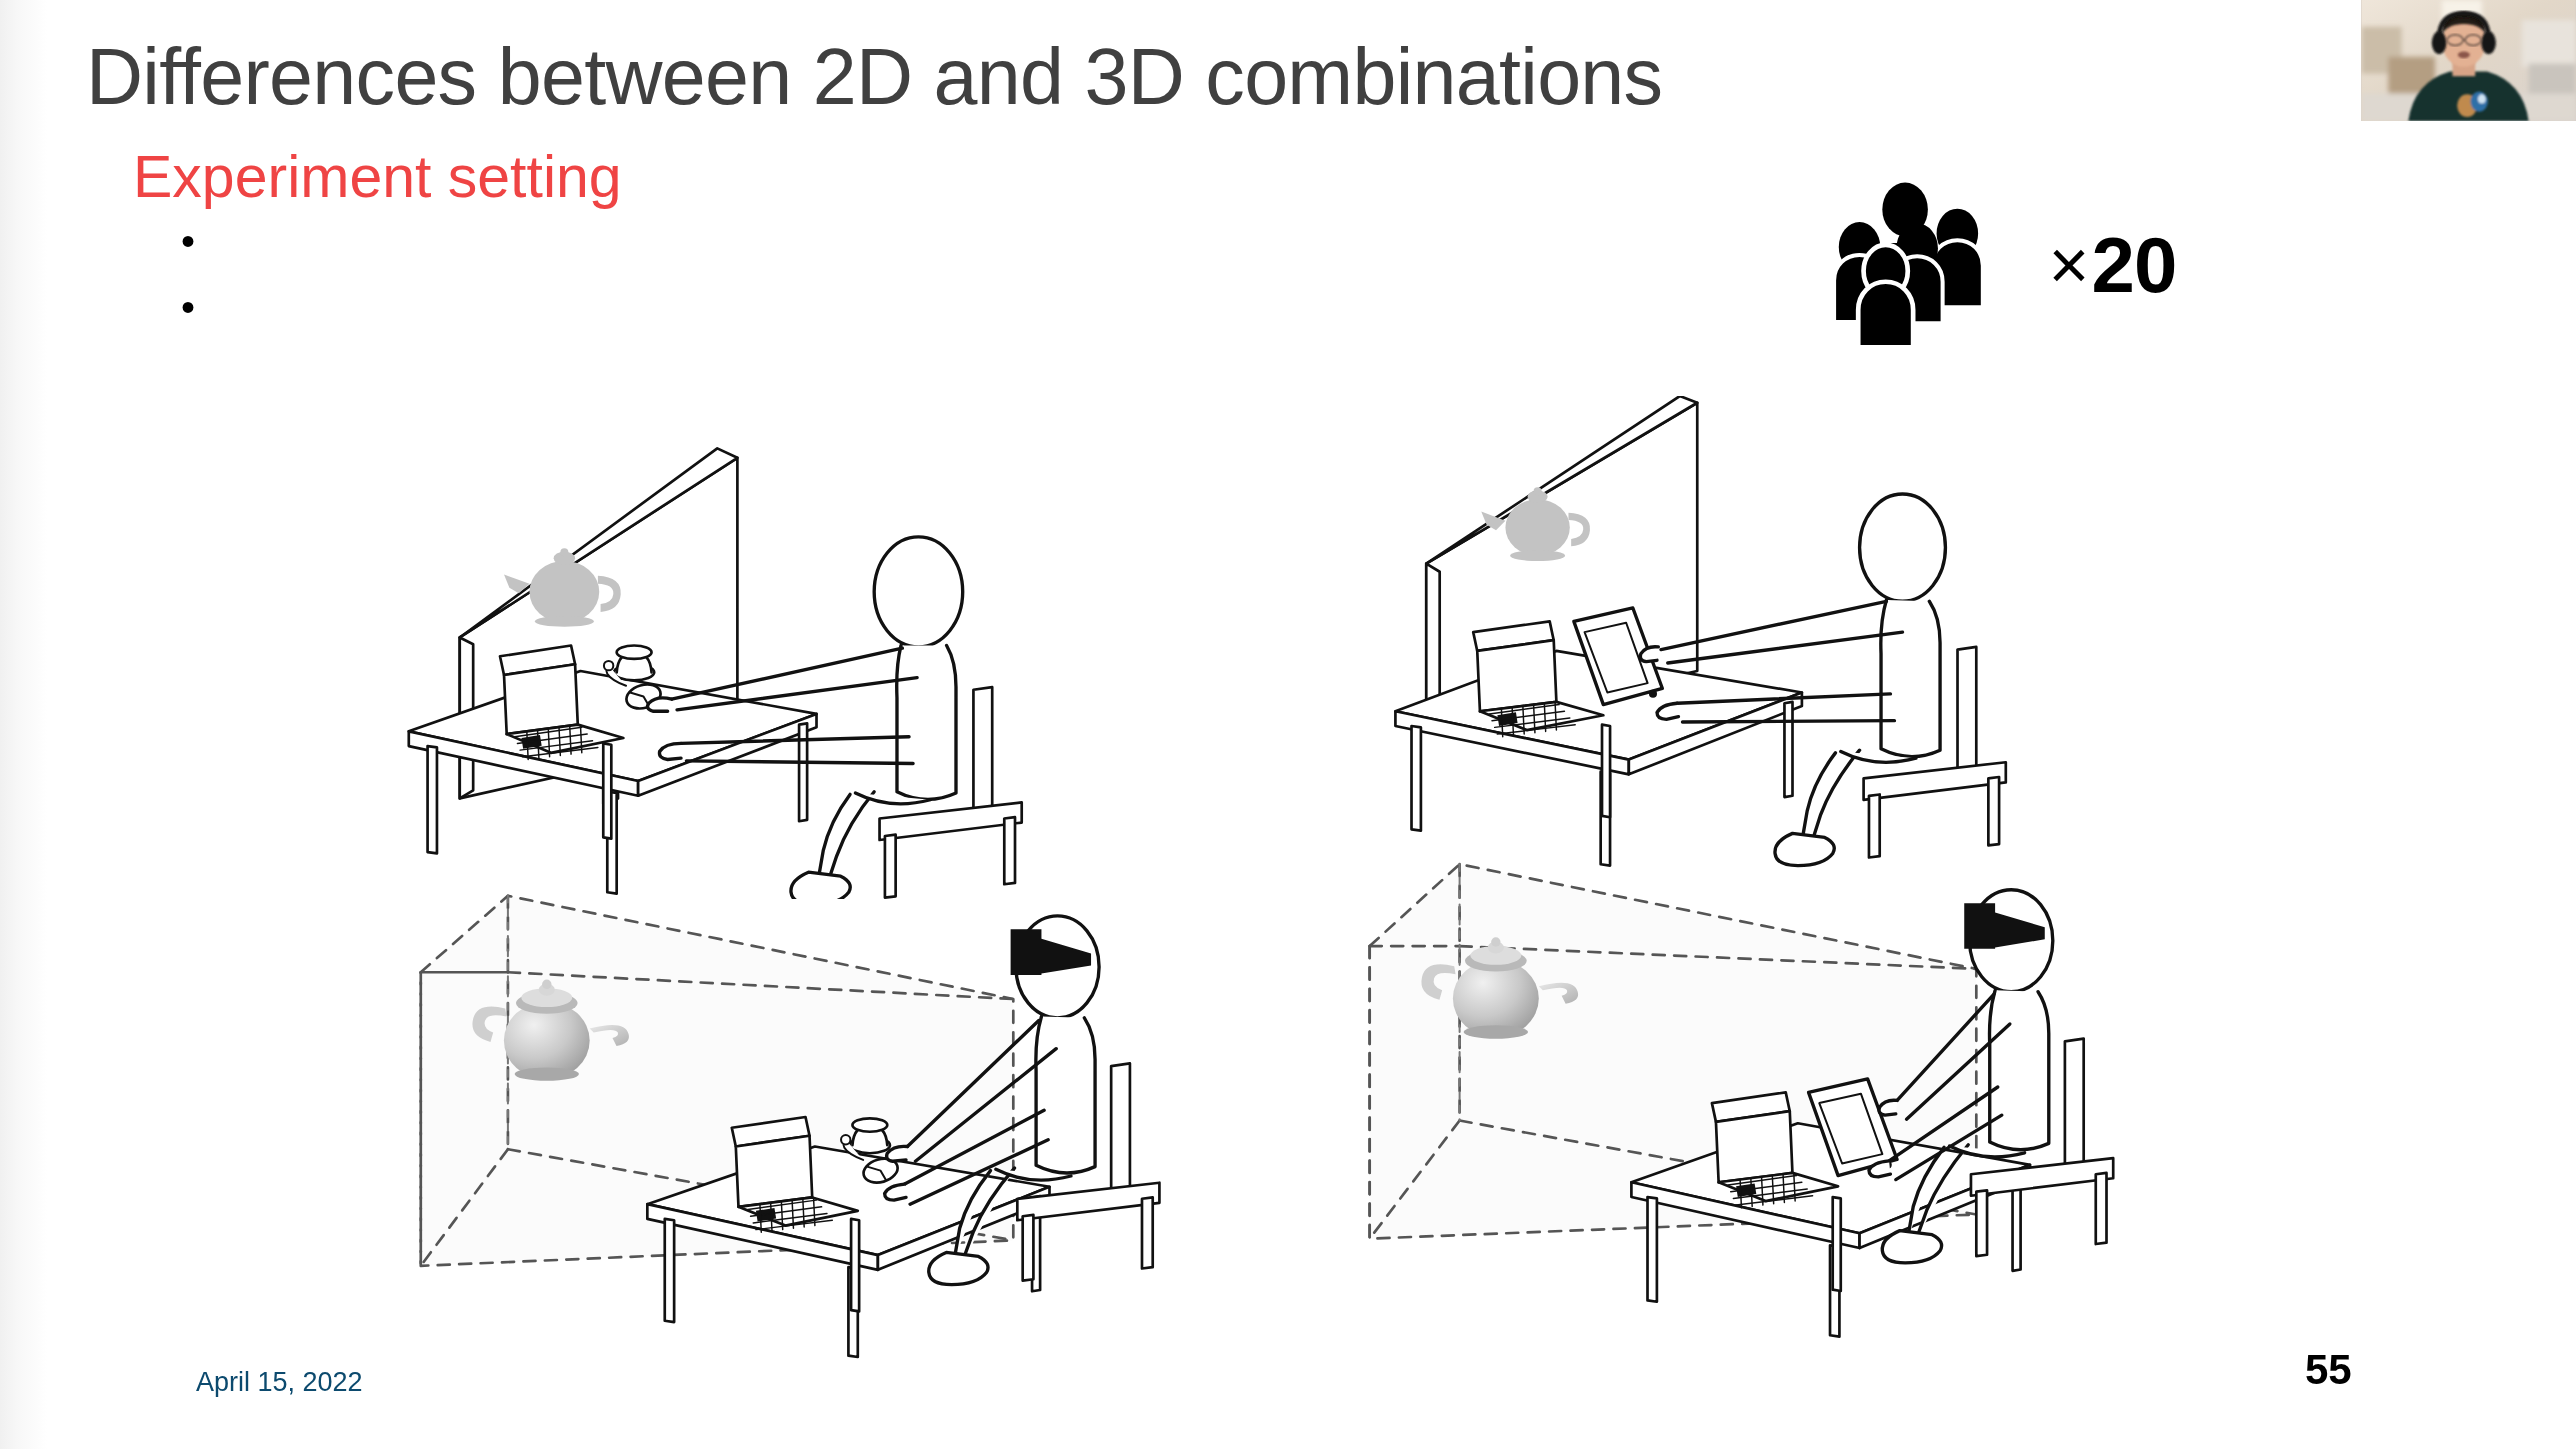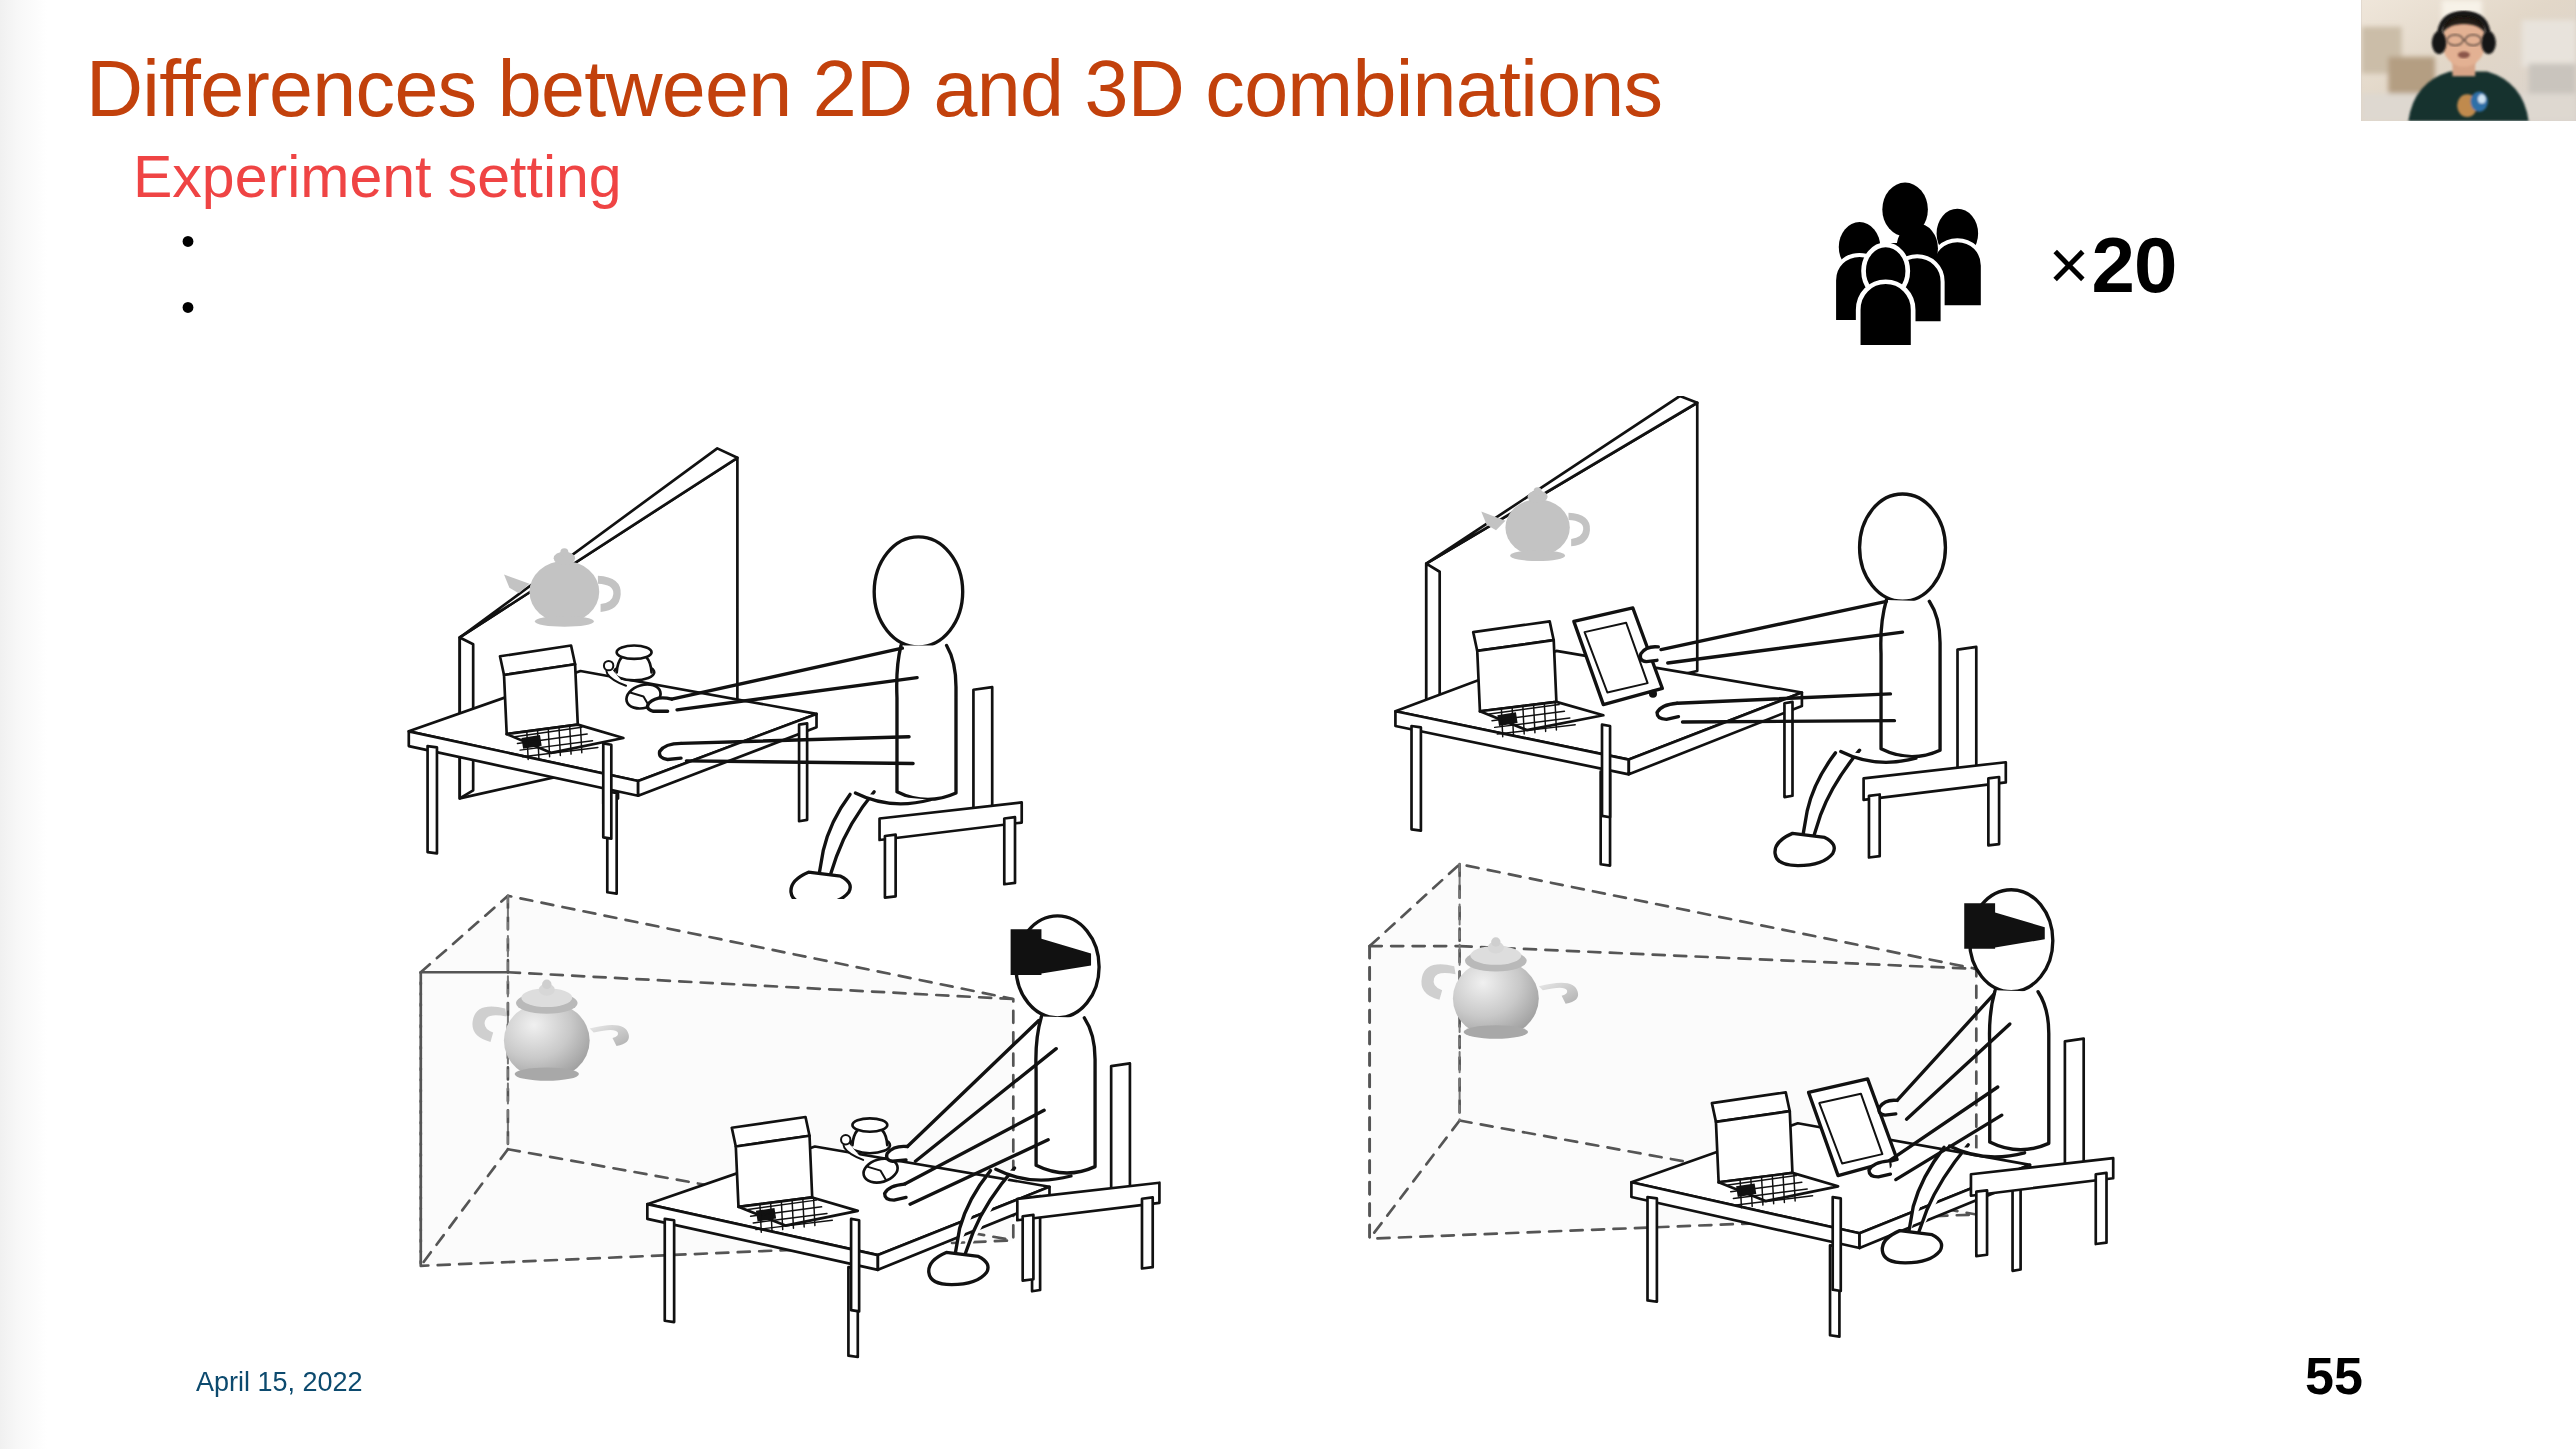--- a/index.html
+++ b/index.html
@@ -21,24 +21,24 @@
     position: absolute;
     left: 0; top: 0;
     width: 47px; height: 1449px;
     background: linear-gradient(to right, #f0f0f0 0%, #f7f7f7 35%, #ffffff 100%);
     pointer-events: none;
   }
 
   .slide-title {
     position: absolute;
     left: 86px;
-    top: 48px;
+    top: 36px;
     font-size: 79px;
     line-height: 1.05;
-    color: #c2410c;
+    color: #404040;
     letter-spacing: -0.7px;
     white-space: nowrap;
   }
 
   .slide-subtitle {
     position: absolute;
     left: 133px;
     top: 143px;
     font-size: 59px;
     color: #ef4444;
@@ -103,21 +103,21 @@
     left: 196px;
     top: 1367px;
     font-size: 27px;
     color: #0c4a6e;
     white-space: nowrap;
   }
   .slide-number {
     position: absolute;
     left: 2305px;
     top: 1346px;
-    font-size: 52px;
+    font-size: 42px;
     font-weight: bold;
     color: #000000;
     text-align: center;
   }
 
   
   .webcam {
     position: absolute;
     left: 2361px;
     top: 0px;

